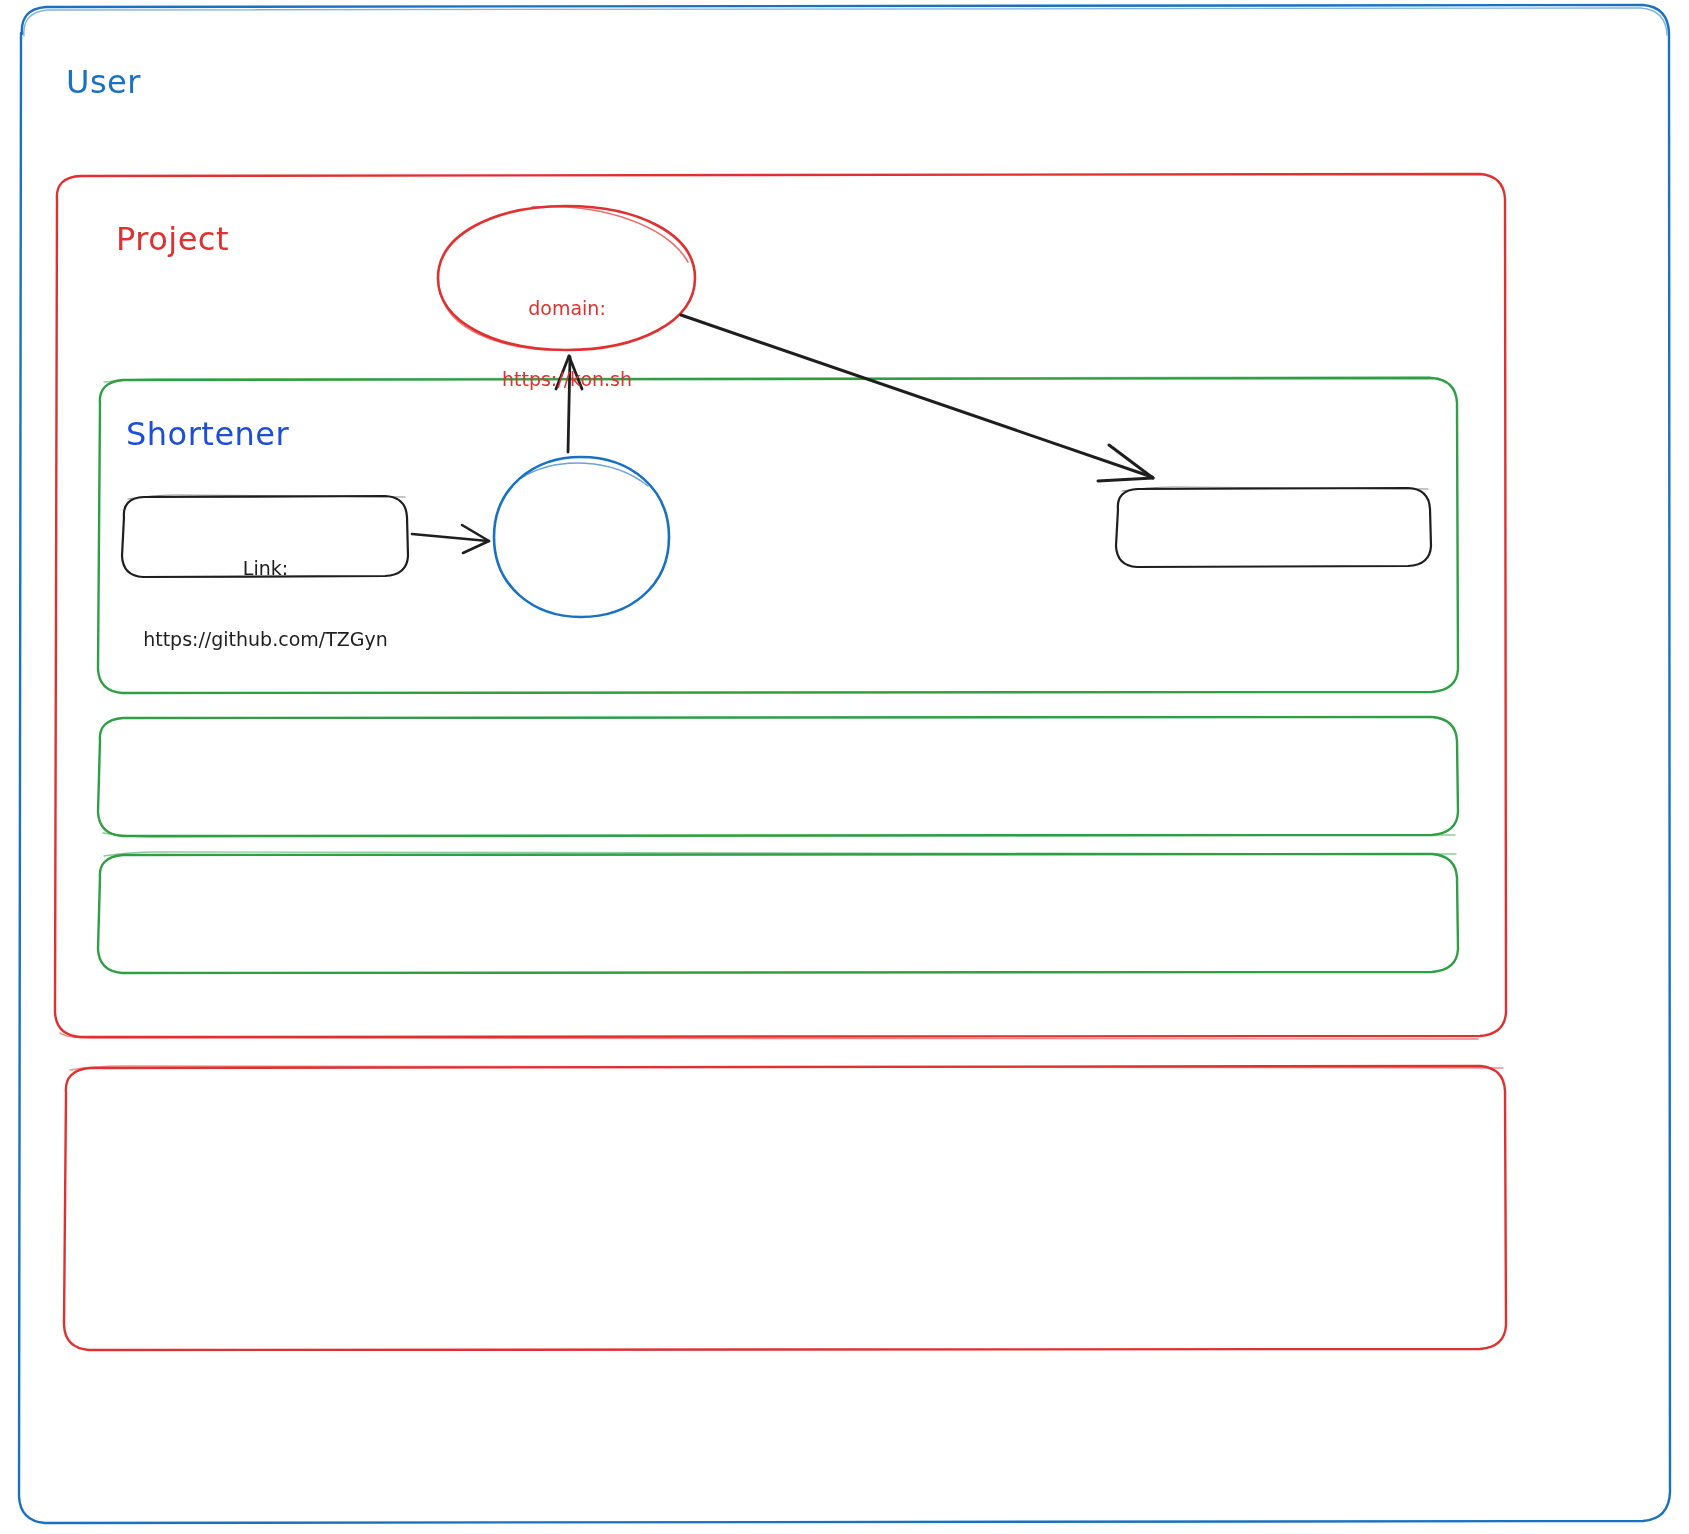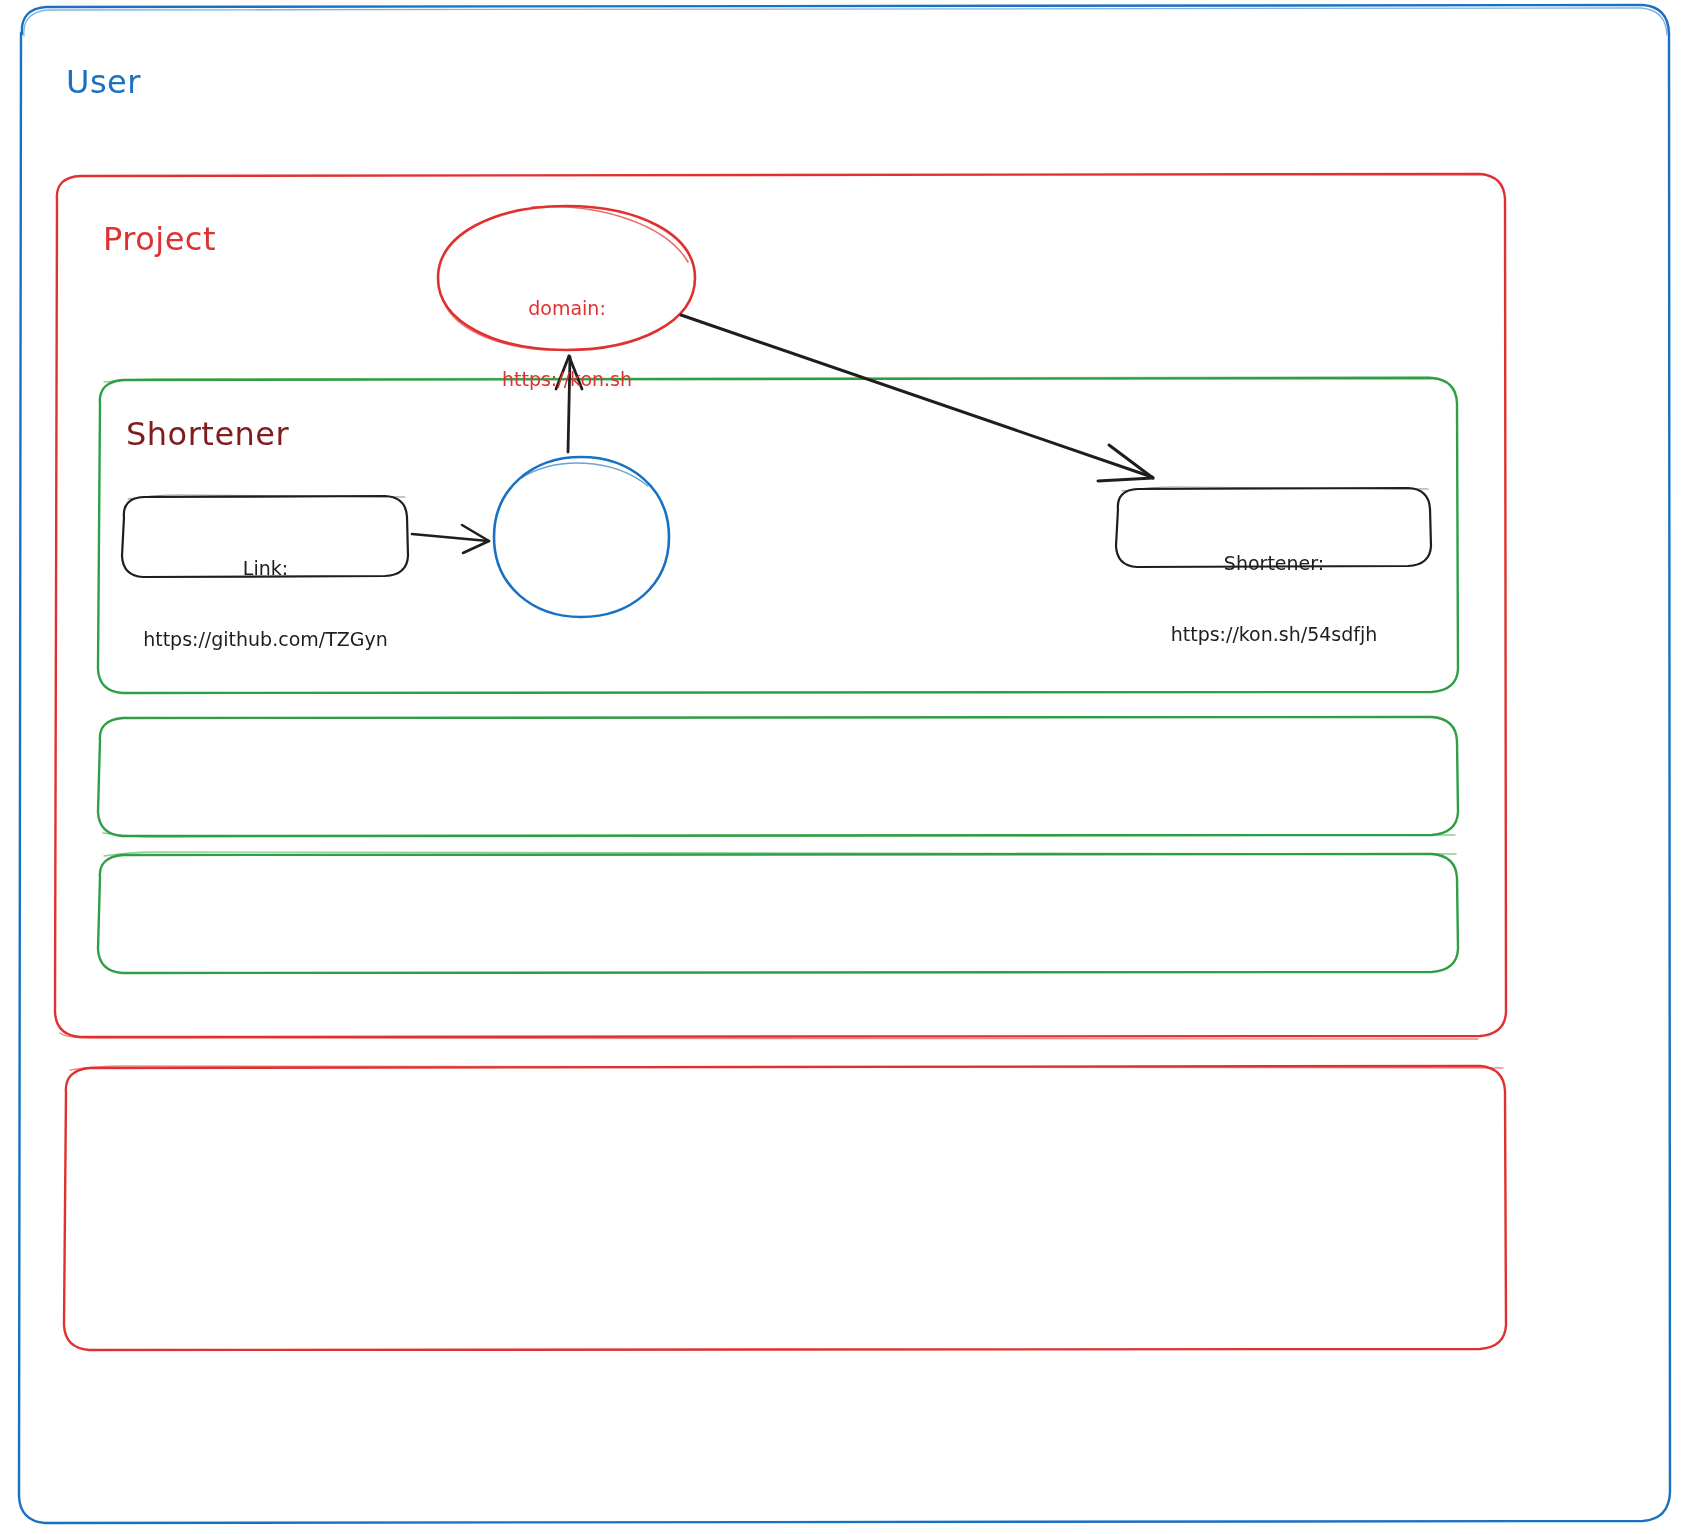--- a/index.html
+++ b/index.html
@@ -33,21 +33,21 @@
   .frame-label {
     font-size: 32px;
     letter-spacing: 0.5px;
   }
   .node-label {
     font-size: 19px;
     text-align: center;
   }
   .c-blue  { color: #1971c2; }
   .c-red   { color: #e03131; }
-  .c-green { color: #7f1d1d; }
+  .c-green { color: #1d4ed8; }
   .c-black { color: #1e1e1e; }
 </style>
 </head>
 <body>
 
 <div id="canvas">
 
   <svg id="sketch" viewBox="0 0 1689 1534" xmlns="http://www.w3.org/2000/svg">
 
     <g>
@@ -133,33 +133,29 @@
     <g>
       <path d="M 681 315 L 1152 477" fill="none" stroke="#1e1e1e" stroke-width="3" stroke-linecap="round"></path>
       <path d="M 1109 445 L 1153 478" fill="none" stroke="#1e1e1e" stroke-width="3" stroke-linecap="round"></path>
       <path d="M 1098 481 L 1153 478" fill="none" stroke="#1e1e1e" stroke-width="3" stroke-linecap="round"></path>
     </g>
 
   </svg>
 
   <div class="lbl frame-label c-blue" style="left:66px; top:62px;">User</div>
 
-  <div class="lbl frame-label c-red" style="left:103px; top:219px;">Project</div>
+  <div class="lbl frame-label c-red" style="left:116px; top:219px;">Project</div>
 
   <div class="lbl frame-label c-green" style="left:126px; top:414px;">Shortener</div>
 
   <div class="lbl node-label c-black" style="left:122px; top:509px; width:287px;">
     <div>Link:</div>
     <div>https://github.com/TZGyn</div>
   </div>
 
   <div class="lbl node-label c-red" style="left:438px; top:249px; width:258px;">
     <div>domain:</div>
     <div>https://kon.sh</div>
   </div>
 
 
-  <div class="lbl node-label c-black" style="left:1116px; top:504px; width:316px;">
-    <div>Shortener:</div>
-    <div>https://kon.sh/54sdfjh</div>
-  </div>
 
 </div>
 
 </body></html>

